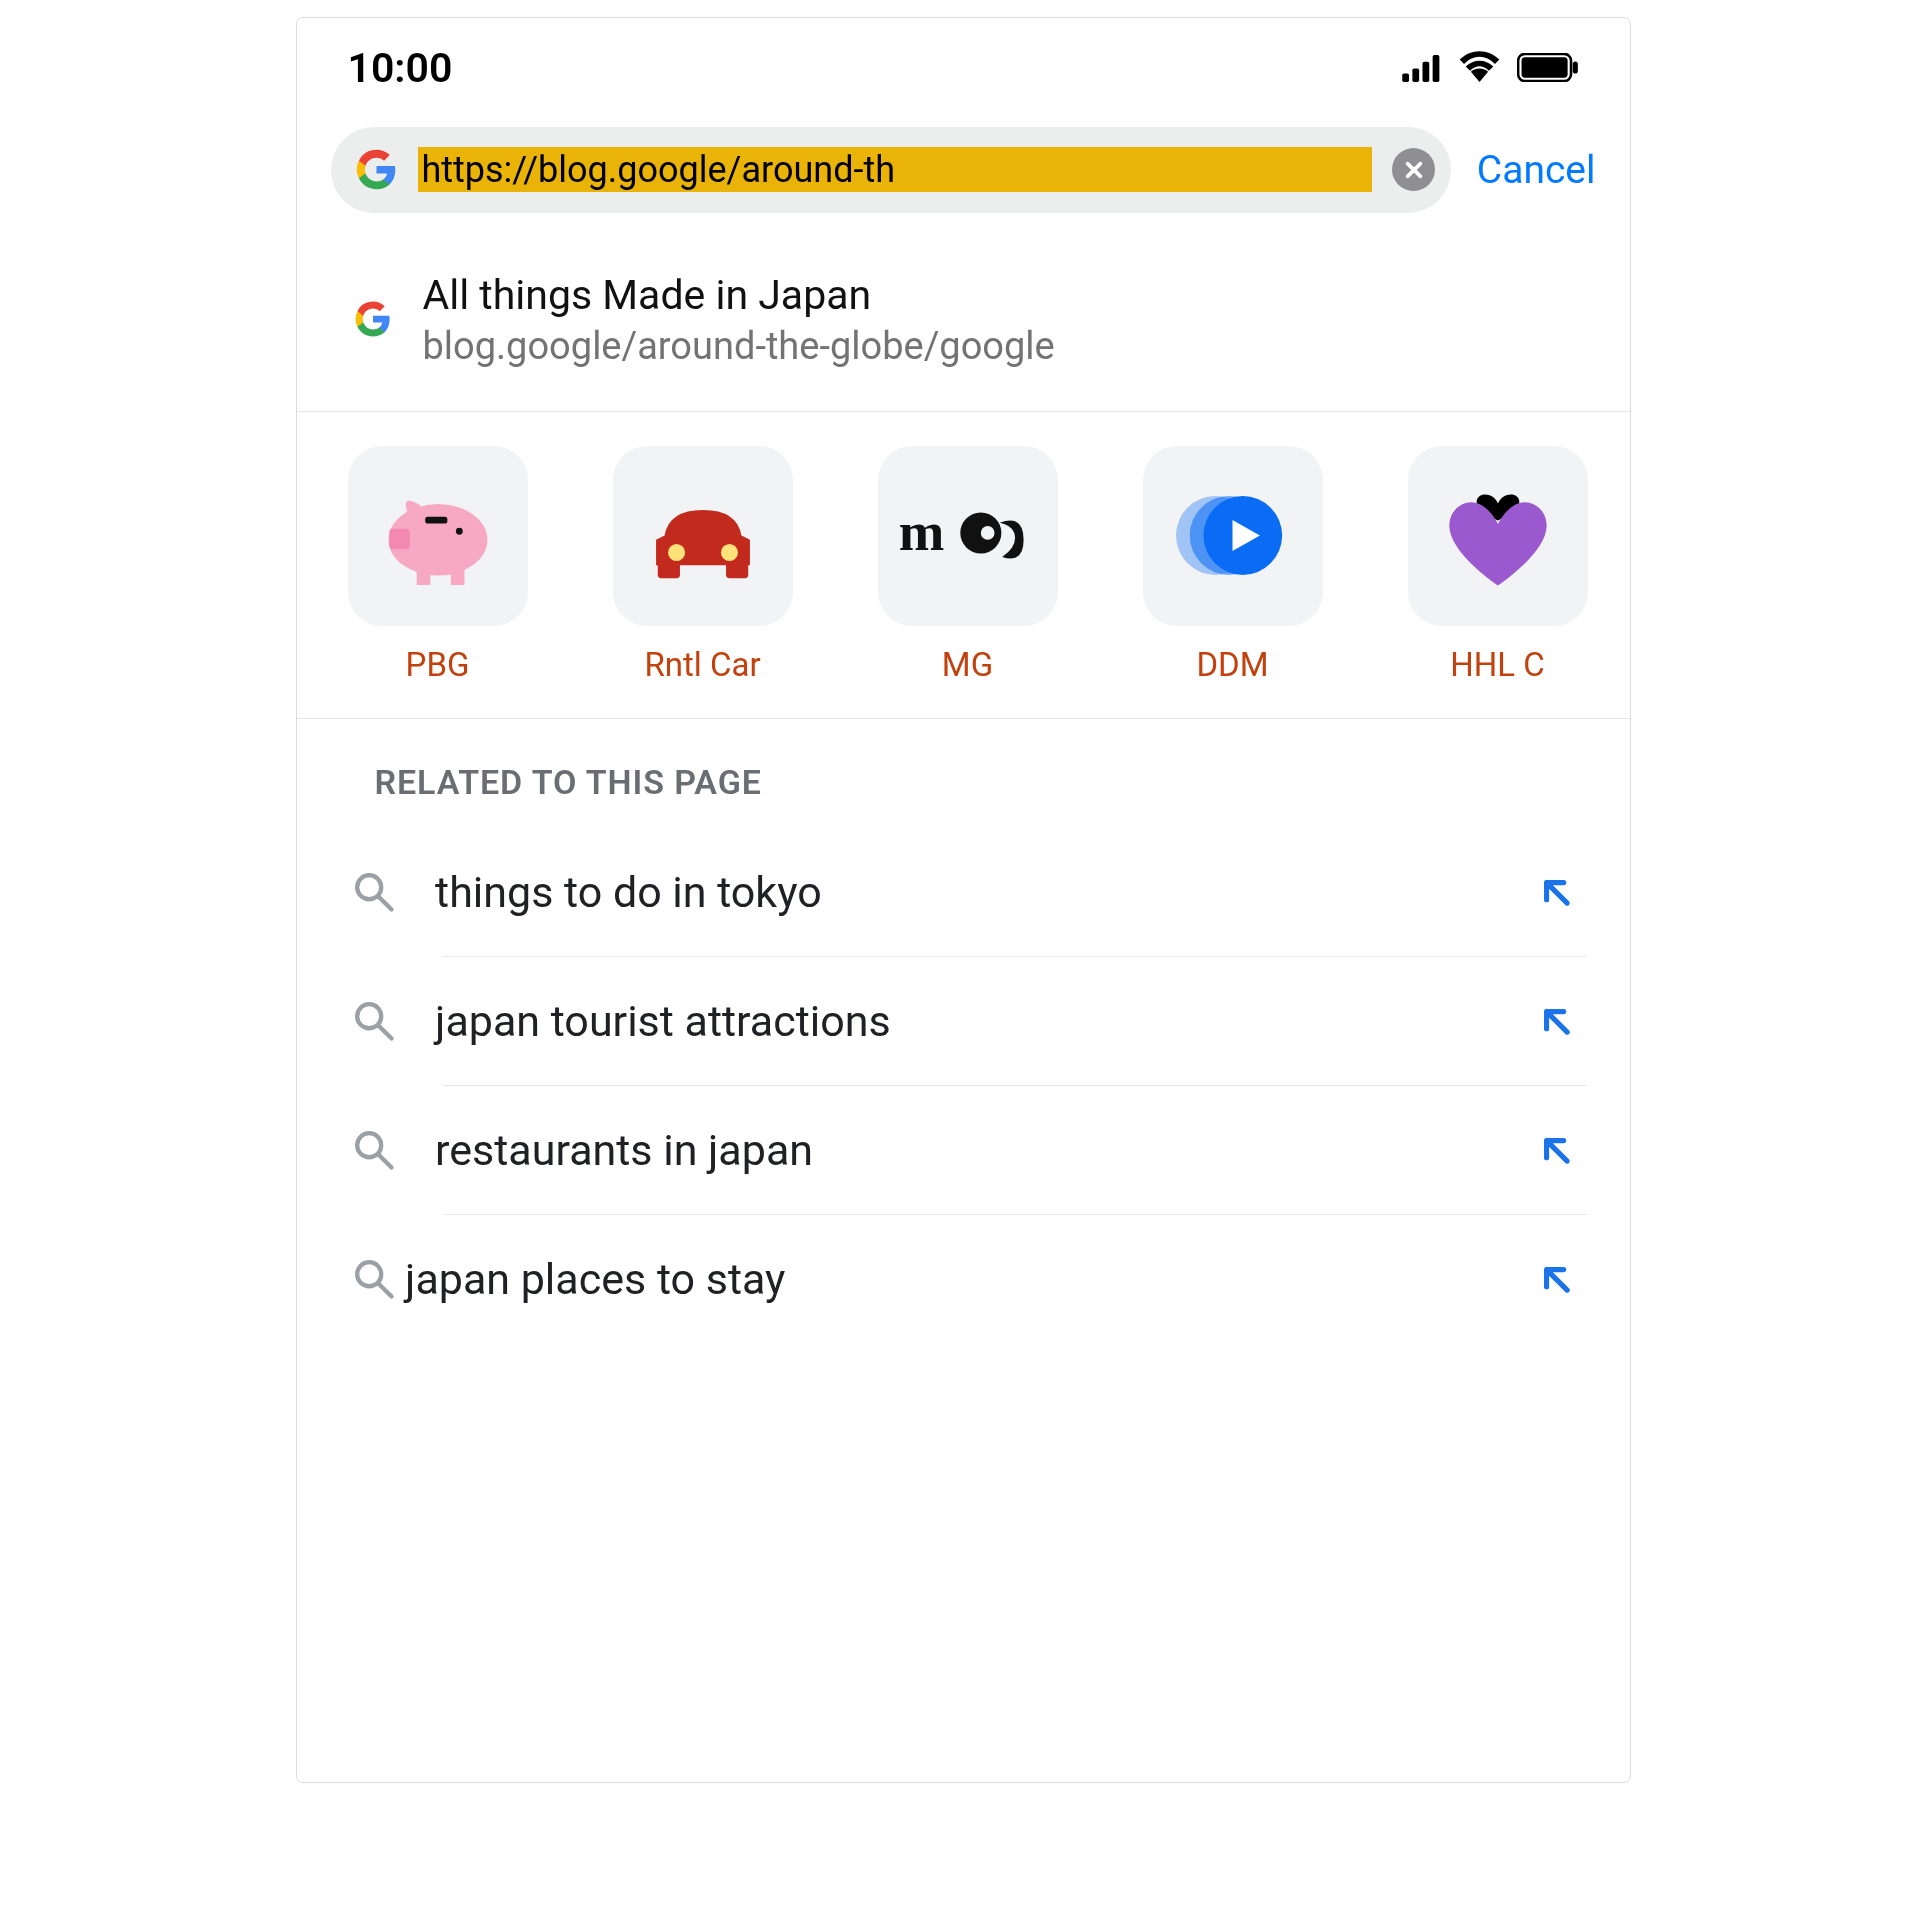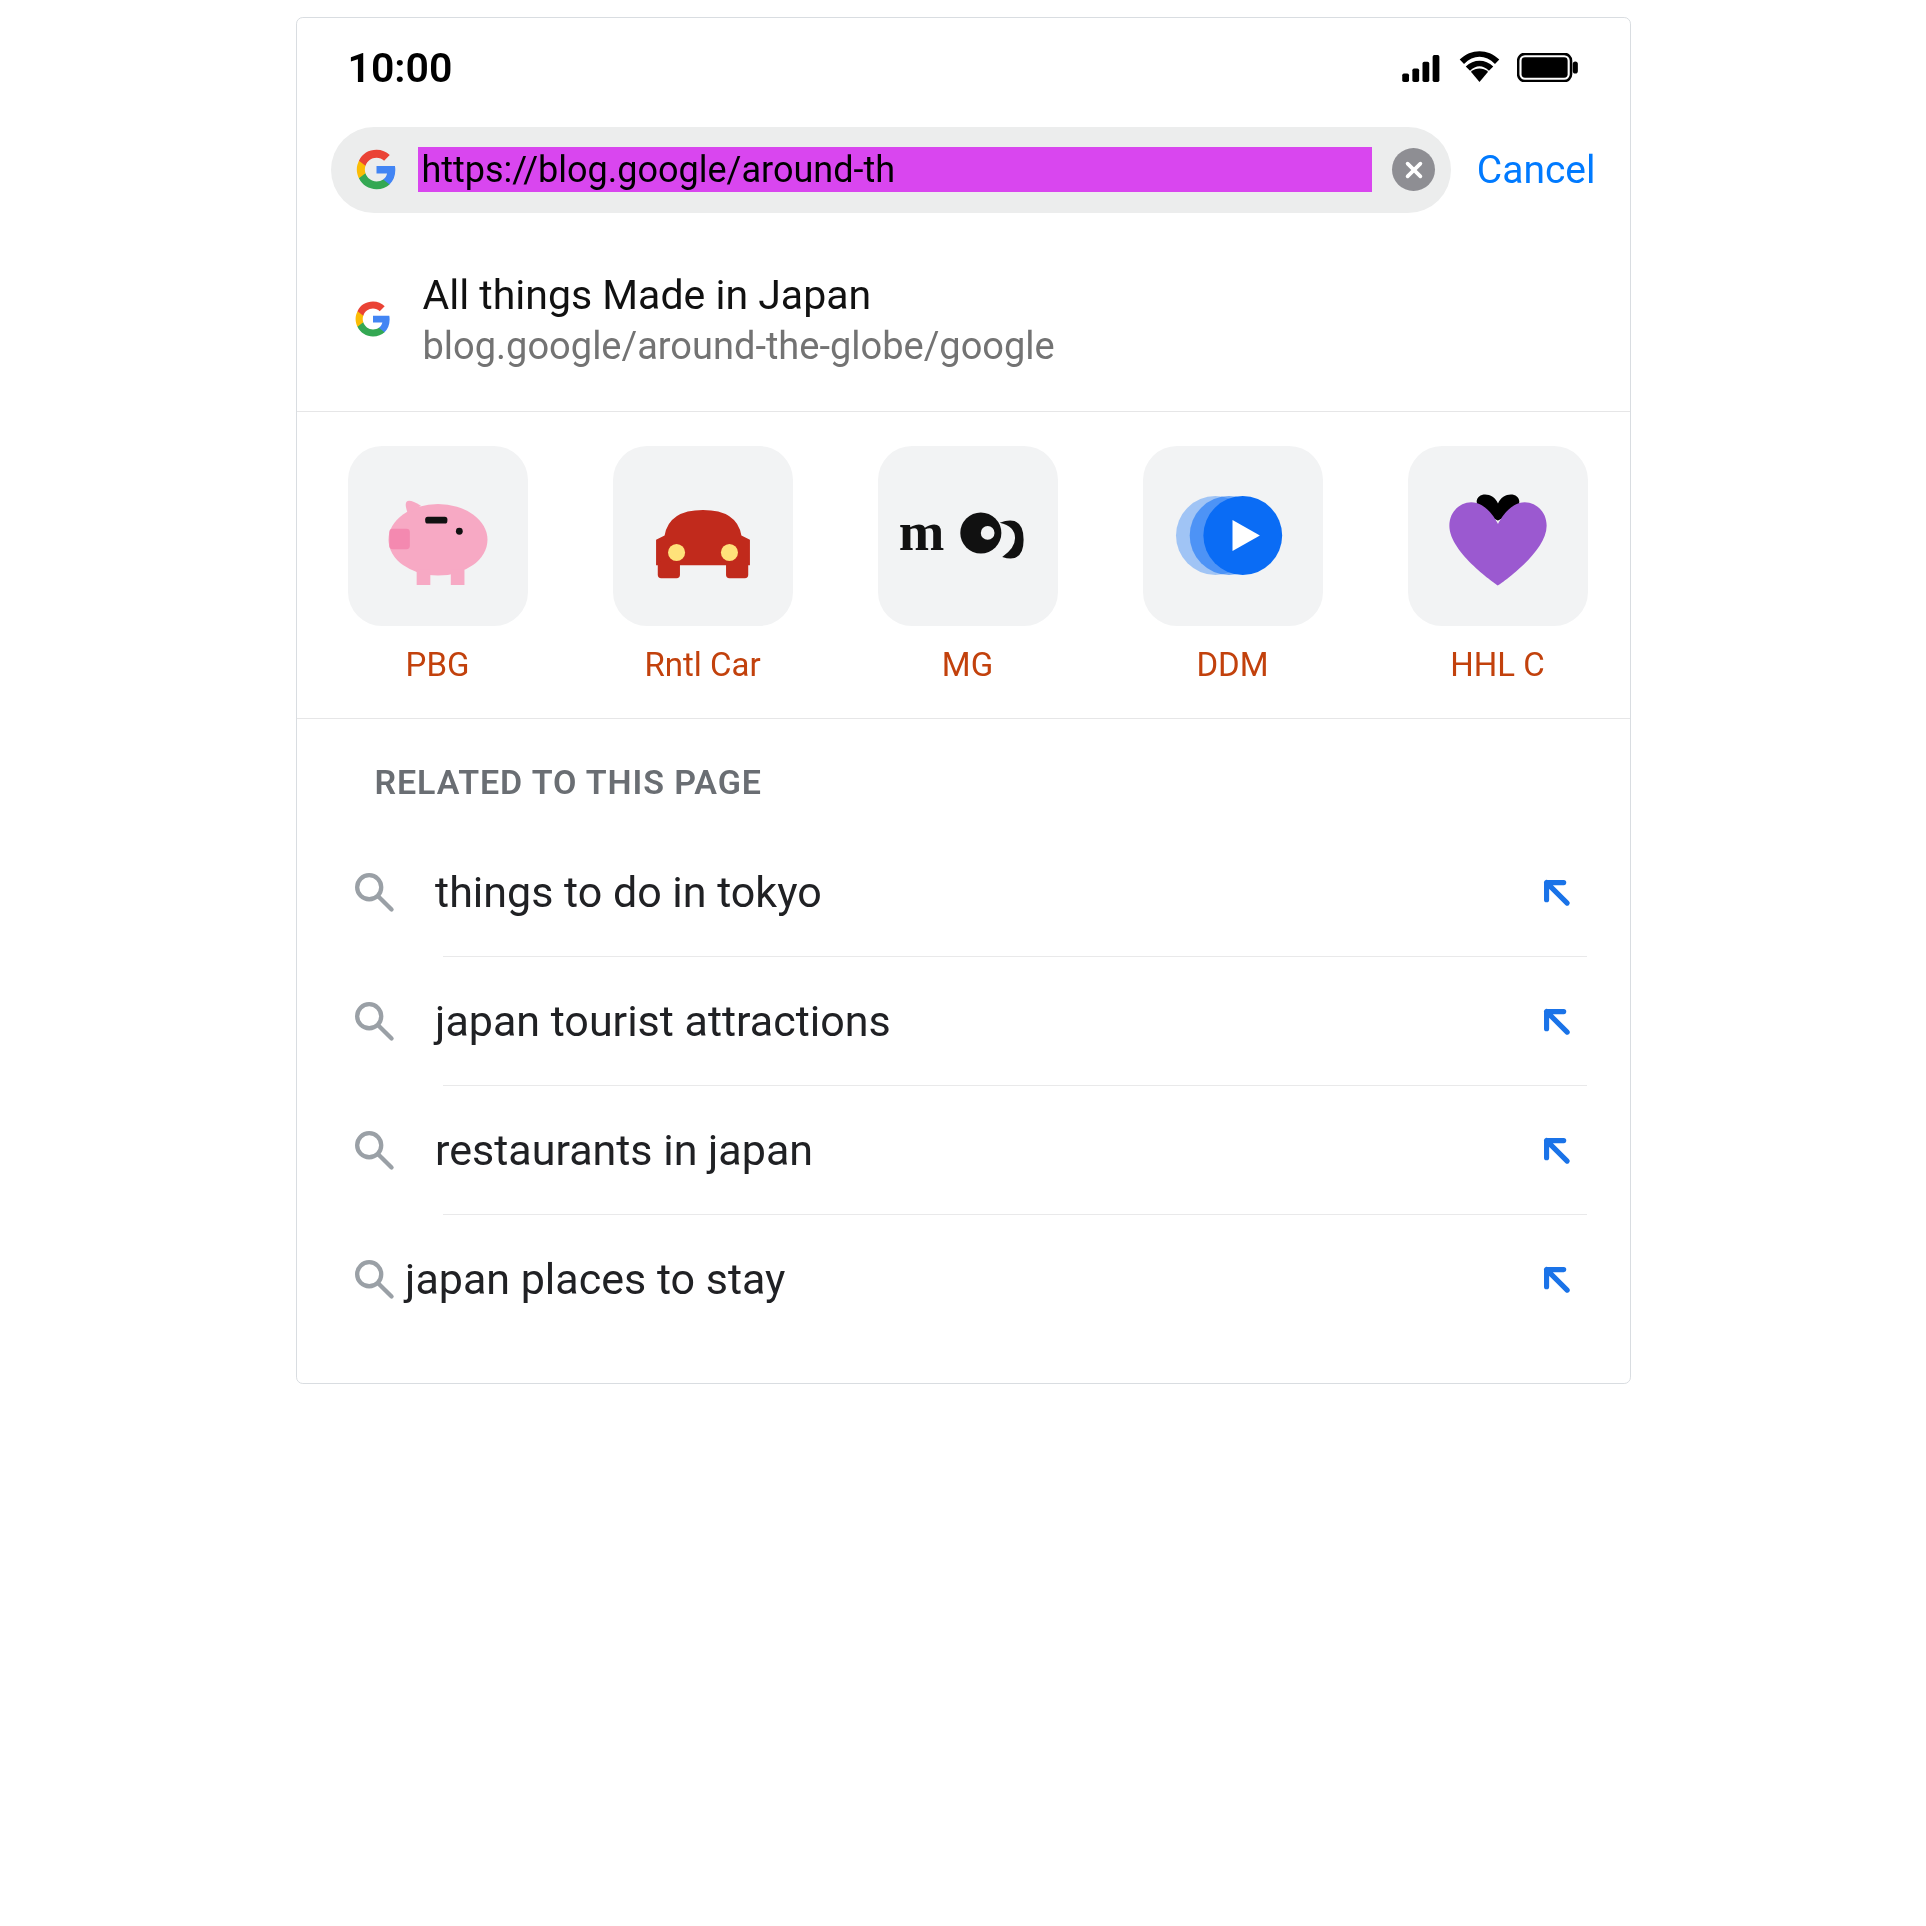--- a/index.html
+++ b/index.html
@@ -12,21 +12,21 @@
     justify-content: center;
     padding-top: 17px;
   }
   .phone {
     width: 1335px;
     border: 1.7px solid #d9dde1;
     border-radius: 6.8px;
     background: #fff;
     overflow: hidden;
     position: relative;
-    height: 1367px;
+    height: 1766px;
   }
 
   
   .status-bar {
     display: flex;
     justify-content: space-between;
     align-items: center;
     padding: 26px 51px 8.6px 51px;
     font-size: 41px;
     font-weight: 600;
@@ -50,21 +50,21 @@
     align-items: center;
     padding: 0 15.4px 0 24px;
     gap: 20.5px;
   }
   .omnibox-text {
     flex: 1;
     font-size: 36px;
     color: #000;
     white-space: nowrap;
     overflow: hidden;
-    background: #d946ef;
+    background: #eab308;
     padding: 1.7px 3.4px;
   }
   .clear-btn {
     width: 43px; height: 43px; border-radius: 50%;
     background: #8e8e93;
     display: flex; align-items: center; justify-content: center;
     flex-shrink: 0;
   }
   .cancel-btn {
     color: #007aff;

